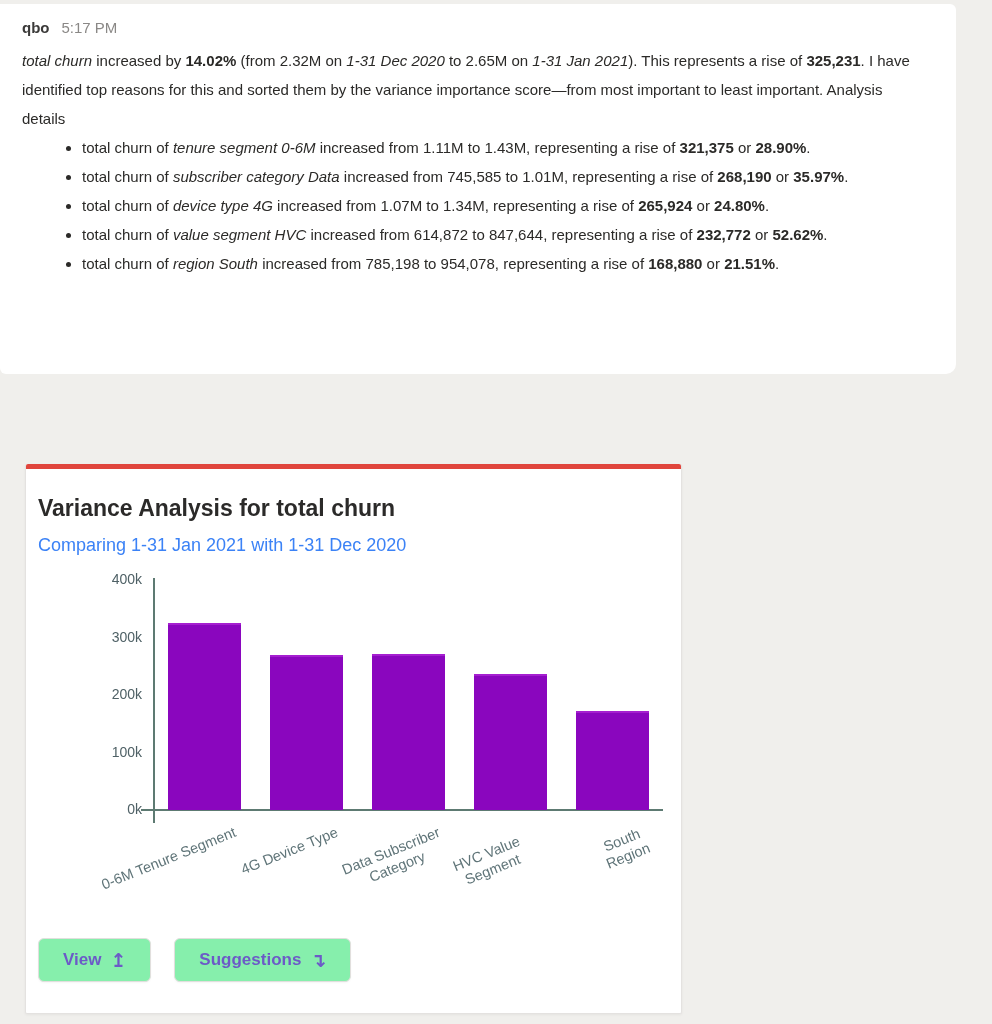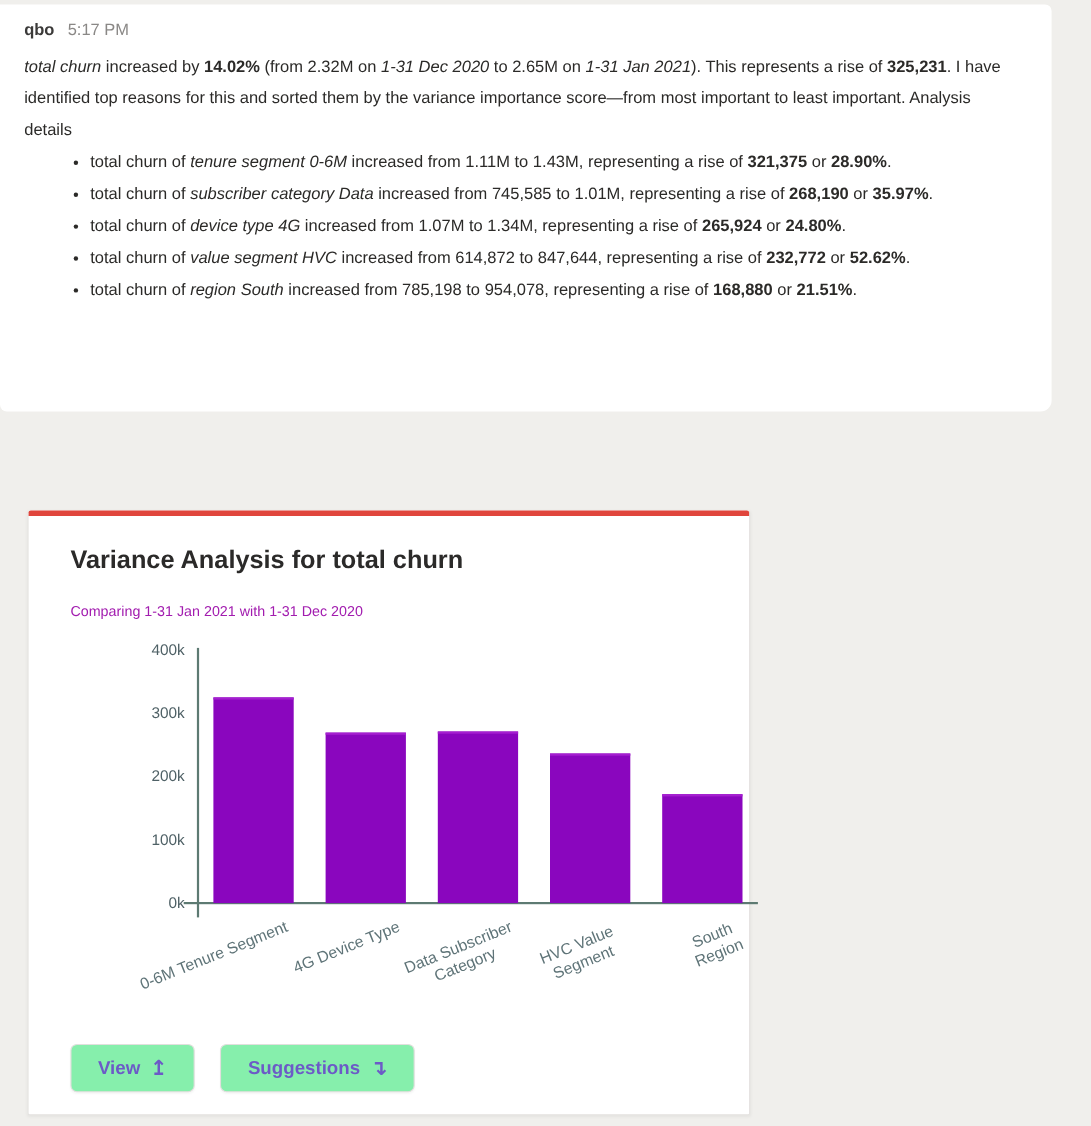--- a/index.html
+++ b/index.html
@@ -24,23 +24,23 @@
   ul.msg-bullets{margin:0;padding:0 0 0 60px;}
   ul.msg-bullets li{margin:0;padding:0;}
   
   .card{
     position:absolute;left:25px;top:464px;width:657px;height:550px;
     background:#ffffff;border:1px solid #e4e2e0;border-top:none;
     border-radius:2px;box-sizing:border-box;
     box-shadow:0 1px 3px rgba(0,0,0,0.05);
   }
   .card-accent{height:5px;border-radius:2px 2px 0 0;}
-  .card-content{padding:25px 25px 0 38px;}
+  .card-content{padding:25px 25px 0 12px;}
   .card-title{font-size:23px;font-weight:bold;color:#2b2a29;line-height:28px;}
-  .card-subtitle{font-size:13px;color:#a21caf;margin-top:23px;line-height:22px;}
+  .card-subtitle{font-size:18px;color:#3b82f6;margin-top:12px;line-height:22px;}
   
   .chart{position:relative;height:352px;margin-top:12px;}
   .y-axis{position:absolute;left:115px;top:10px;width:2px;height:245px;}
   .x-axis{position:absolute;left:103px;top:241px;height:2px;width:522px;}
   .bars{position:absolute;left:115px;top:12px;width:510px;height:230px;
         display:flex;align-items:flex-end;}
   .bar-slot{flex:1;display:flex;justify-content:center;height:100%;align-items:flex-end;}
   .bar{width:73px;}
   .ytick{position:absolute;left:0;width:104px;text-align:right;
          font-size:14px;color:#4f6166;line-height:17px;}

